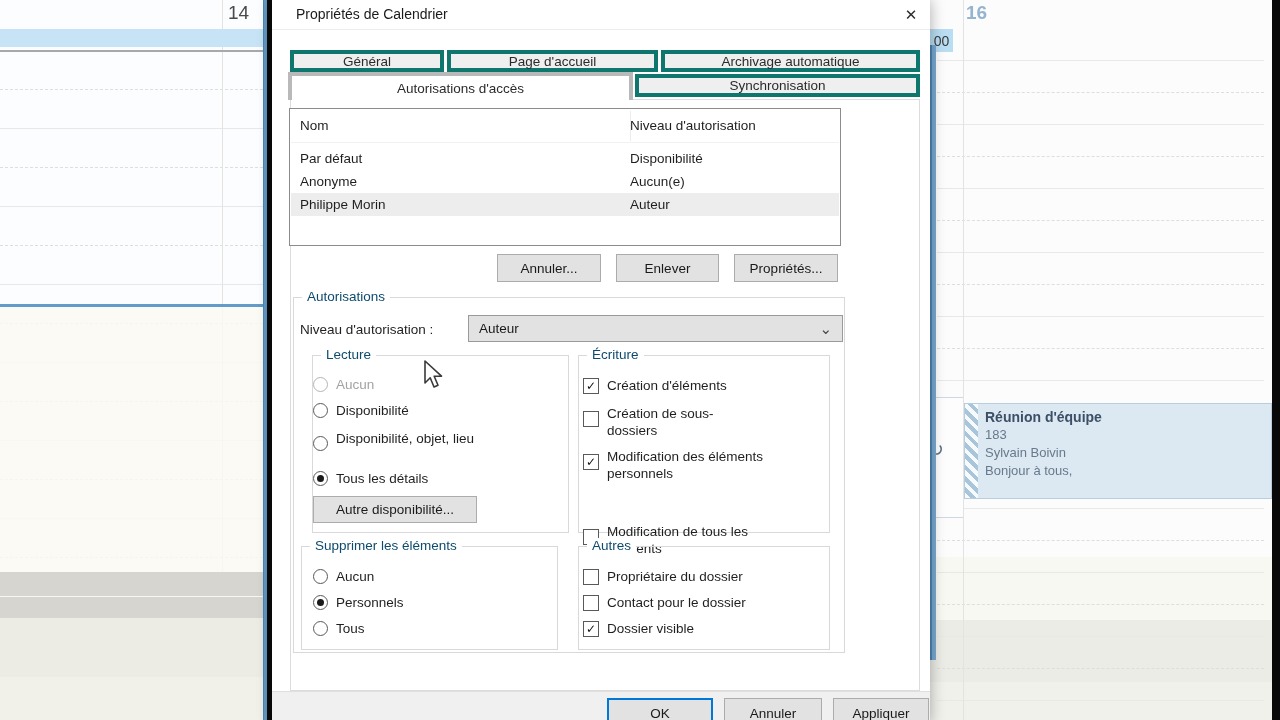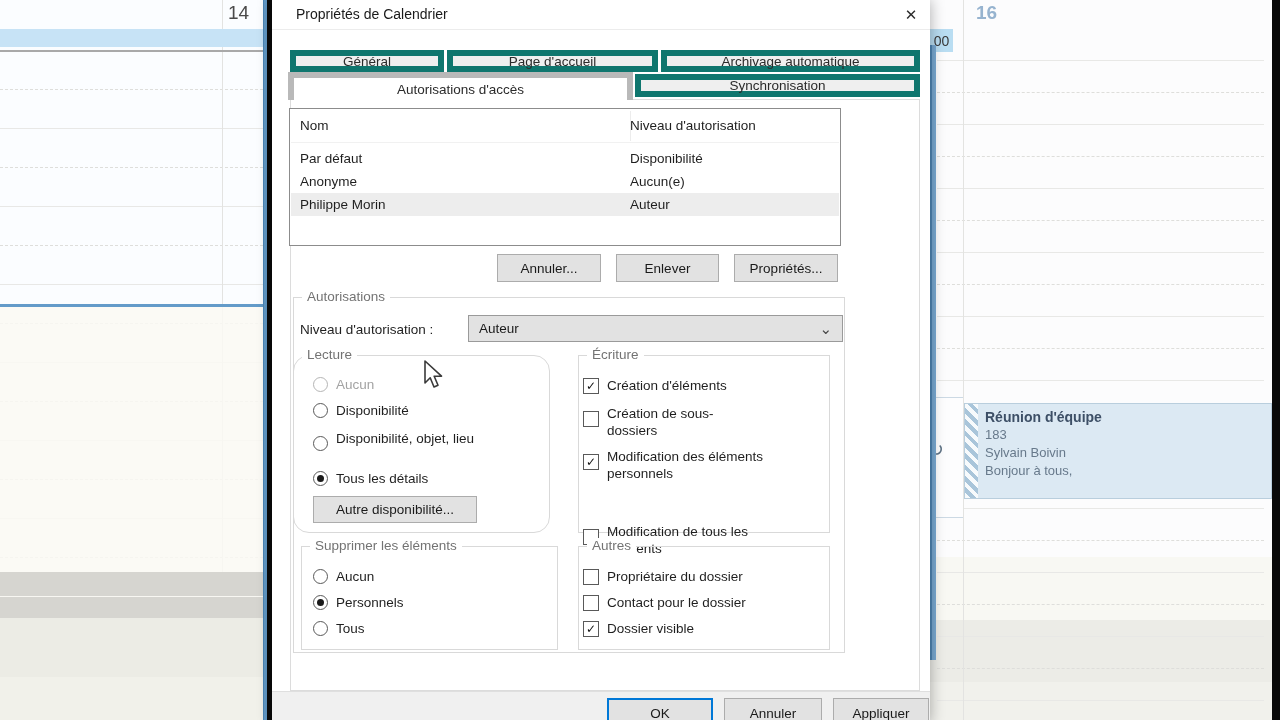--- a/index.html
+++ b/index.html
@@ -29,36 +29,36 @@
   #appt-sliver{left:936px;top:397px;width:27px;height:121px;background:#fdfdfe;
                border-top:1px solid #ccd9e4;border-bottom:1px solid #ccd9e4;box-sizing:border-box;}
   #recur{left:928px;top:438px;font-size:19px;color:#5f7386;}
   #black-bar{left:1272px;top:0;width:8px;height:720px;background:#090909;}
   
   #dlg{left:272px;top:0;width:658px;height:724px;background:#ffffff;box-shadow:0 0 14px rgba(0,0,0,.33);}
   #dlg-title{left:24px;top:6px;font-size:14px;color:#1a1a1a;}
   #dlg-close{left:628px;top:4px;width:22px;height:22px;font-size:15px;color:#2b2b2b;
              display:flex;align-items:center;justify-content:center;}
   #title-hair{left:0;top:29px;width:658px;height:1px;background:#ececec;}
-  .tab{position:absolute;height:22px;background:#efefef;border:6px solid #0f766e;box-sizing:border-box;
+  .tab{position:absolute;height:22px;background:#efefef;border:4px solid #0f766e;box-sizing:border-box;
        display:flex;align-items:center;justify-content:center;font-size:13.5px;color:#2b2b2b;}
   .tab.active{background:#ffffff;border-color:#b9b9b9;border-bottom:none;z-index:3;}
   #tab-body{left:18px;top:99px;width:630px;height:592px;background:#ffffff;border:1px solid #dcdcdc;box-sizing:border-box;}
   
   #list{left:17px;top:108px;width:552px;height:138px;background:#fff;border:1px solid #8c8c8c;box-sizing:border-box;font-size:13.5px;color:#1f1f1f;}
   .lrow{position:absolute;left:1px;right:1px;height:23px;display:flex;align-items:center;}
   .lrow .c1{padding-left:9px;width:330px;}
   .lrow.sel{background:#ededed;}
   #list-divider{position:absolute;left:340px;top:2px;height:30px;width:1px;background:#ececec;}
   #list-underline{position:absolute;left:1px;right:1px;top:33px;height:1px;background:#f1f1f1;}
   .btn{position:absolute;background:#e2e2e2;border:1px solid #acacac;box-sizing:border-box;
        display:flex;align-items:center;justify-content:center;font-size:13.5px;color:#1a1a1a;}
   
   .fs{position:absolute;border:1px solid #d9d9d9;box-sizing:border-box;}
-  .fslabel{position:absolute;top:-9px;left:8px;background:#ffffff;padding:0 5px;font-size:13.5px;color:#737373;white-space:nowrap;}
+  .fslabel{position:absolute;top:-9px;left:8px;background:#ffffff;padding:0 5px;font-size:13.5px;color:#0c4a6e;white-space:nowrap;}
   .opt{position:absolute;display:flex;align-items:flex-start;gap:8px;font-size:13.5px;color:#1f1f1f;line-height:17px;}
   .radio{flex:none;width:13px;height:13px;margin-top:1px;border:1px solid #595959;border-radius:50%;background:#fff;position:relative;}
   .radio.sel::after{content:"";position:absolute;left:3px;top:3px;width:7px;height:7px;border-radius:50%;background:#1a1a1a;}
   .opt.disabled{color:#a3a3a3;}
   .opt.disabled .radio{border-color:#b5b5b5;}
   .check{flex:none;width:14px;height:14px;margin-top:1px;border:1px solid #595959;background:#fff;
          display:flex;align-items:center;justify-content:center;font-size:12px;color:#111;line-height:1;}
   .lbl2{max-width:190px;}
   
   #combo{left:196px;top:315px;width:375px;height:27px;background:#e2e2e2;border:1px solid #9a9a9a;box-sizing:border-box;
@@ -125,21 +125,21 @@
       <div class="hl dash" style="top: 220px; left: 7px; right: 8px;"></div>
       <div class="hl dash" style="top: 284px; left: 7px; right: 8px;"></div>
       <div class="hl dash" style="top: 348px; left: 7px; right: 8px;"></div>
       <div class="hl dash" style="top: 412px; left: 7px; right: 8px;"></div>
       <div class="hl dash" style="top: 476px; left: 7px; right: 8px;"></div>
       <div class="hl dash" style="top: 540px; left: 7px; right: 8px;"></div>
       <div class="hl dash" style="top: 604px; left: 7px; right: 8px;"></div>
       <div class="hl dash" style="top: 668px; left: 7px; right: 8px;"></div>
     </div>
   <div class="vline" style="left:33px;"></div>
-  <div class="abs daynum" style="left:46px;top:2px;color:#96b3cf;font-weight:bold;">16</div>
+  <div class="abs daynum" style="left:36px;top:2px;color:#96b3cf;font-weight:bold;">16</div>
 </div>
 <div class="abs" id="time-chip">00</div>
 <div class="abs" id="appt-sliver"></div>
 <div class="abs" id="recur">↻</div>
 <div class="abs" id="appt">
   <div id="appt-hatch"></div>
   <div id="appt-text">
     <div id="appt-title">Réunion d'équipe</div>
     <div>183</div>
     <div>Sylvain Boivin</div>
@@ -189,21 +189,21 @@
 
   <div class="fs" style="left:21px;top:297px;width:552px;height:356px;">
     <span class="fslabel">Autorisations</span>
   </div>
   <div class="abs" style="left:28px;top:322px;font-size:13.5px;color:#1f1f1f;">Niveau d'autorisation :</div>
   <div class="abs" id="combo">
     <span>Auteur</span>
     <span style="color:#444;font-size:15px;">⌄</span>
   </div>
 
-  <div class="fs" style="left:21px;top:355px;width:257px;height:178px;border-radius:16px;">
+  <div class="fs" style="left:40px;top:355px;width:257px;height:178px;">
     <span class="fslabel">Lecture</span>
   </div>
   <div class="opt disabled" style="left:41px;top:376px;">
     <span class="radio"></span>
     <span>Aucun</span>
   </div>
   <div class="opt" style="left:41px;top:402px;">
     <span class="radio"></span>
     <span>Disponibilité</span>
   </div>

